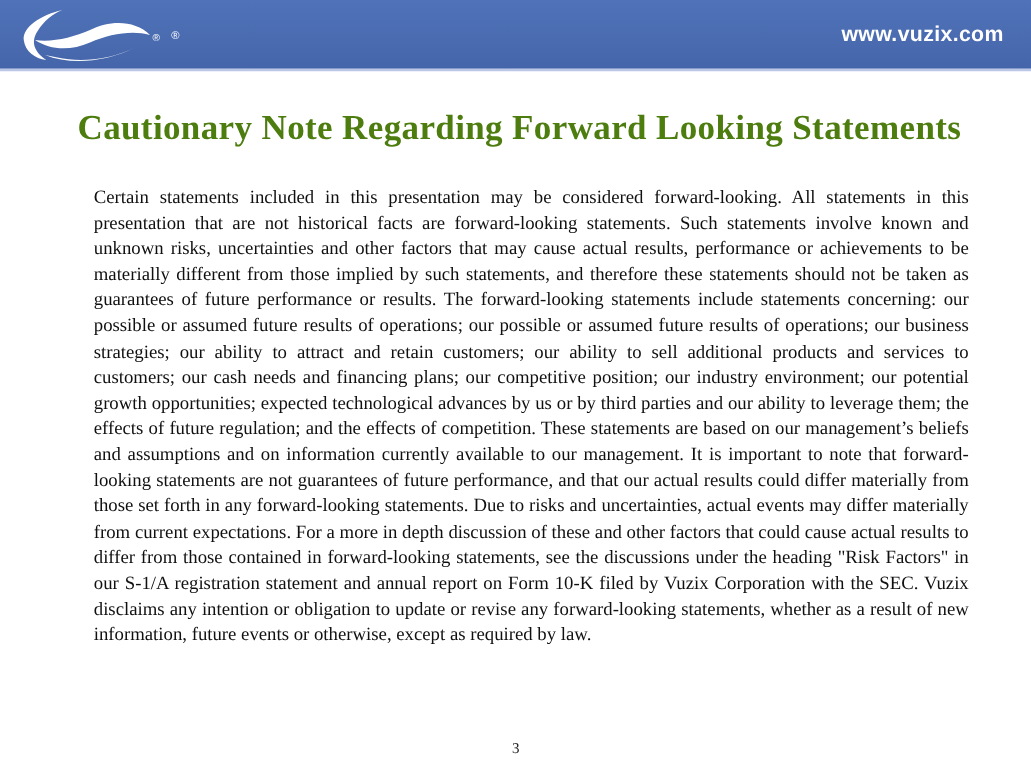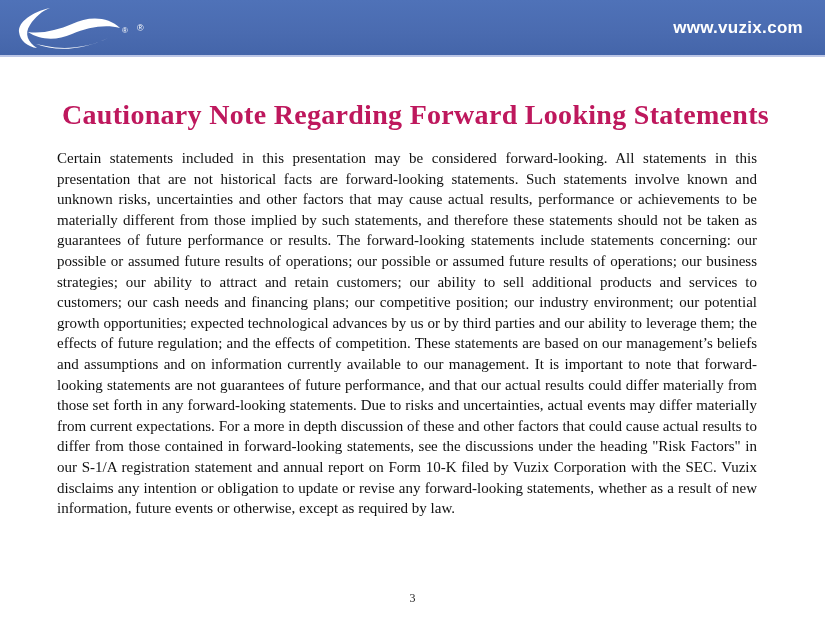--- a/index.html
+++ b/index.html
@@ -63,37 +63,37 @@
     color: #ffffff;
     font-family: "Liberation Sans", sans-serif;
     font-weight: bold;
     font-size: 17px;
     text-decoration: none;
     letter-spacing: 0.3px;
   }
   
   .title {
     position: absolute;
-    top: 100px;
+    top: 88px;
     left: 62px;
     width: 745px;
     margin: 0;
     font-family: "Liberation Serif", serif;
     font-weight: bold;
     font-size: 28px;
     letter-spacing: 0.3px;
-    color: #be185d;
+    color: #4d7c0f;
     line-height: 1.1;
     white-space: nowrap;
   }
   
   .body-text {
     position: absolute;
     top: 148px;
-    left: 57px;
+    left: 75px;
     width: 700px;
     margin: 0;
     font-family: "Liberation Serif", serif;
     font-size: 15px;
     line-height: 20.6px;
     color: #101010;
     text-align: justify;
     text-justify: inter-word;
   }
   

